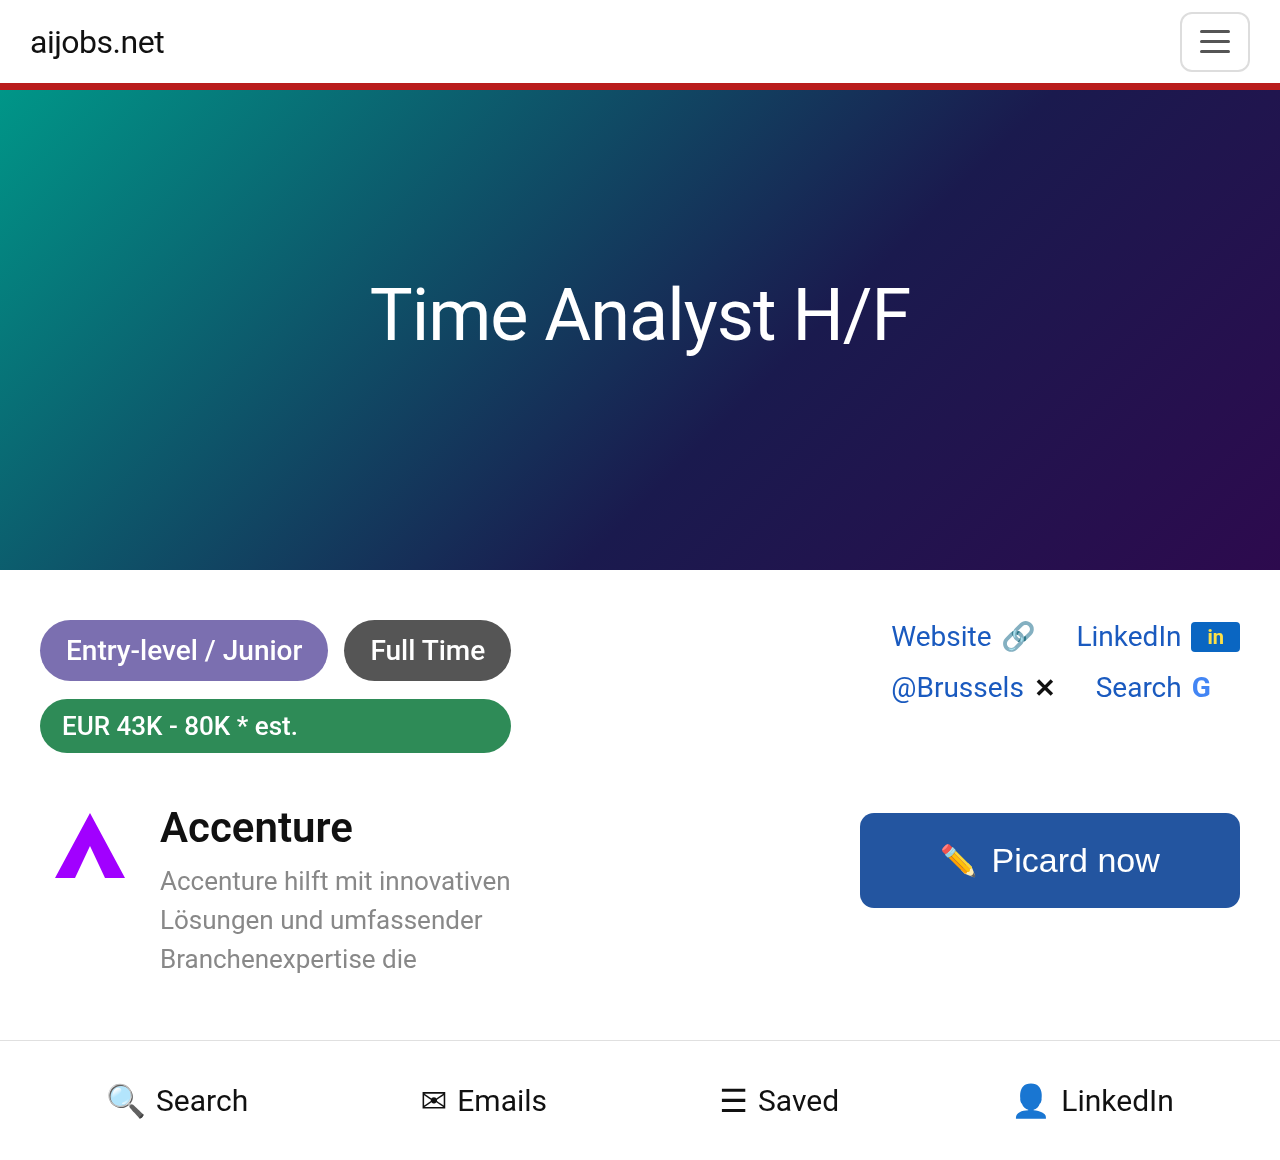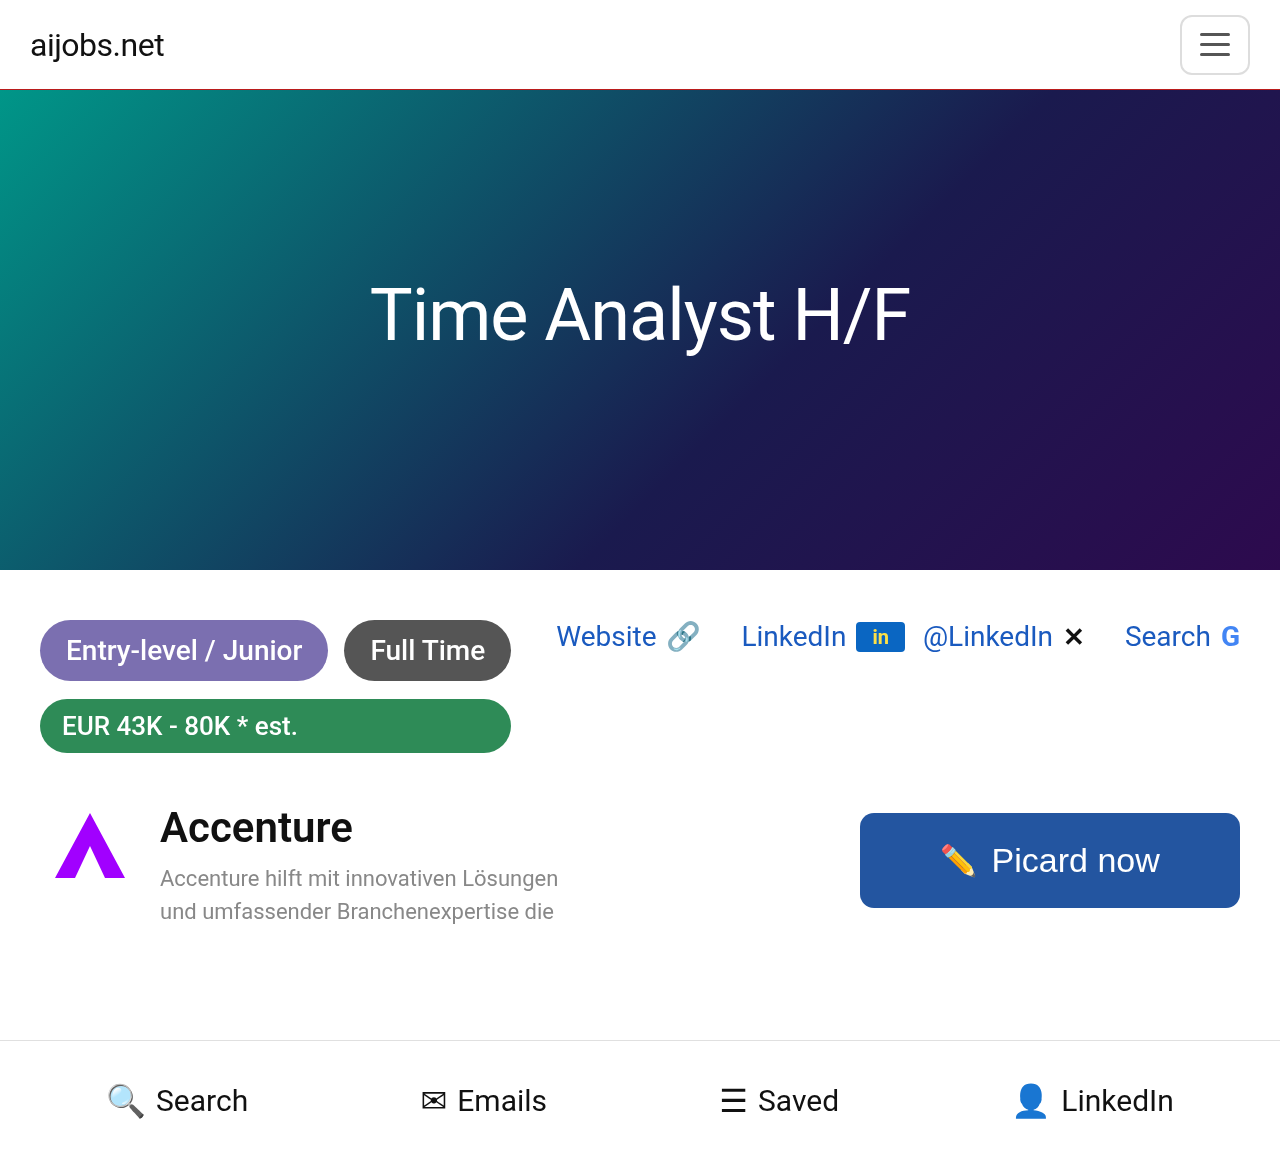--- a/index.html
+++ b/index.html
@@ -17,21 +17,21 @@
       overflow-x: hidden;
     }
 
     
     .header {
       display: flex;
       justify-content: space-between;
       align-items: center;
       padding: 18px 30px;
       background: #fff;
-      border-bottom: 1px solid #b91c1c;
+      border-bottom: 7px solid #b91c1c;
       height: 90px;
     }
 
     .logo {
       font-size: 32px;
       font-weight: 700;
       color: #111;
       letter-spacing: -0.5px;
     }
 
@@ -130,21 +130,21 @@
 
     .tag-salary {
       background: #2e8b57;
       color: #fff;
       font-size: 26px;
       padding: 12px 22px;
     }
 
     .links-right {
       display: flex;
-      flex-direction: row;
+      flex-direction: column;
       gap: 18px;
       align-items: flex-start;
     }
 
     .links-row {
       display: flex;
       gap: 40px;
       align-items: center;
     }
 
@@ -218,21 +218,21 @@
       gap: 10px;
     }
 
     .company-name {
       font-size: 42px;
       font-weight: 600;
       color: #111;
     }
 
     .company-desc {
-      font-size: 22px;
+      font-size: 26px;
       color: #888;
       line-height: 1.5;
       max-width: 400px;
     }
 
     
     .apply-btn {
       background: #2355a0;
       color: #fff;
       border: none;
@@ -335,21 +335,21 @@
           <span>Website</span>
           <span class="link-icon">🔗</span>
         </a>
         <a href="#" class="ext-link">
           <span>LinkedIn</span>
           <span class="linkedin-icon">in</span>
         </a>
       </div>
       <div class="links-row">
         <a href="#" class="ext-link">
-          <span>@LinkedIn</span>
+          <span>@Brussels</span>
           <span class="twitter-icon">✕</span>
         </a>
         <a href="#" class="ext-link">
           <span>Search</span>
           <span class="google-icon">
             <span class="g-blue">G</span>
           </span>
         </a>
       </div>
     </div>

